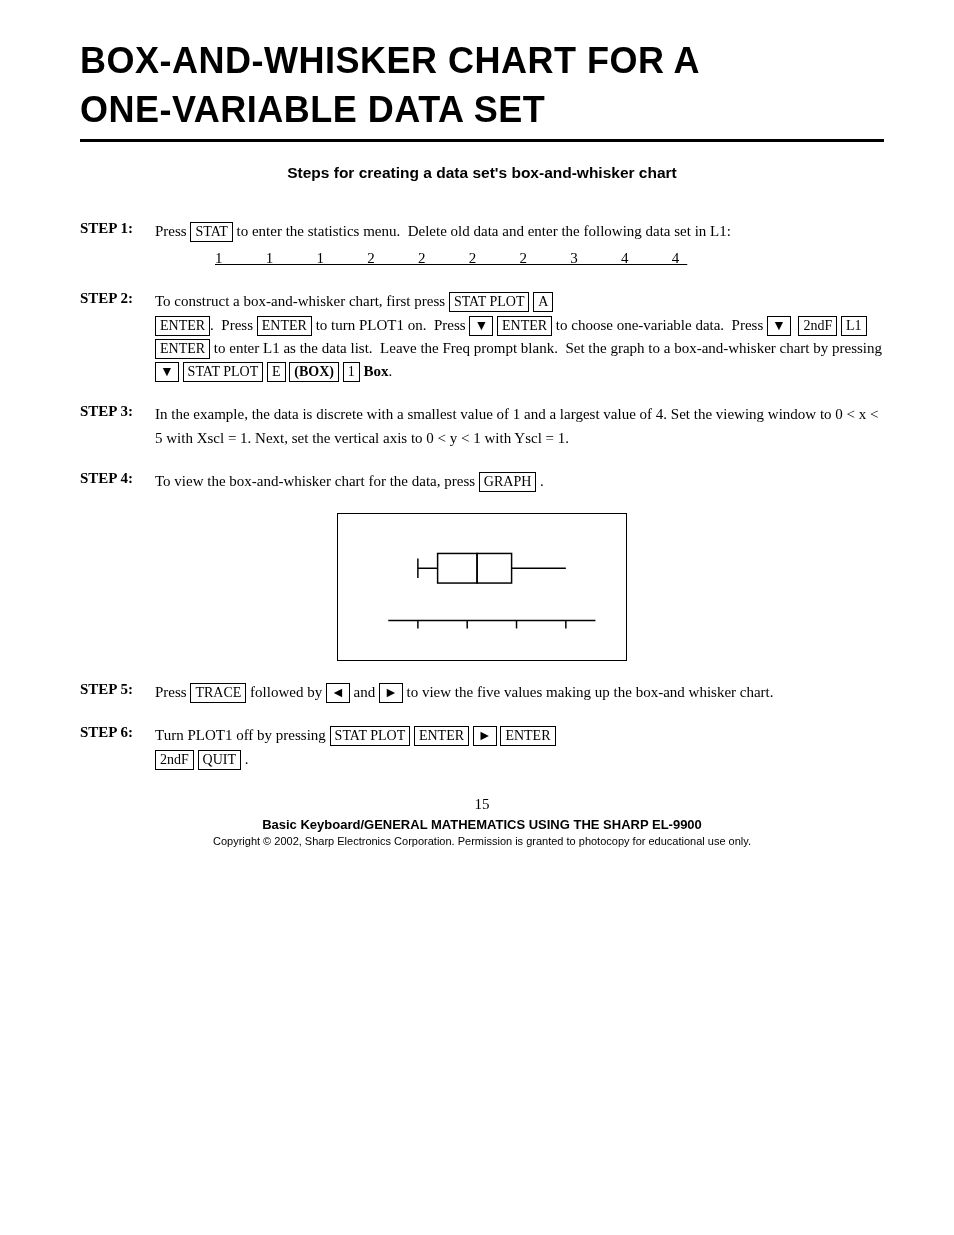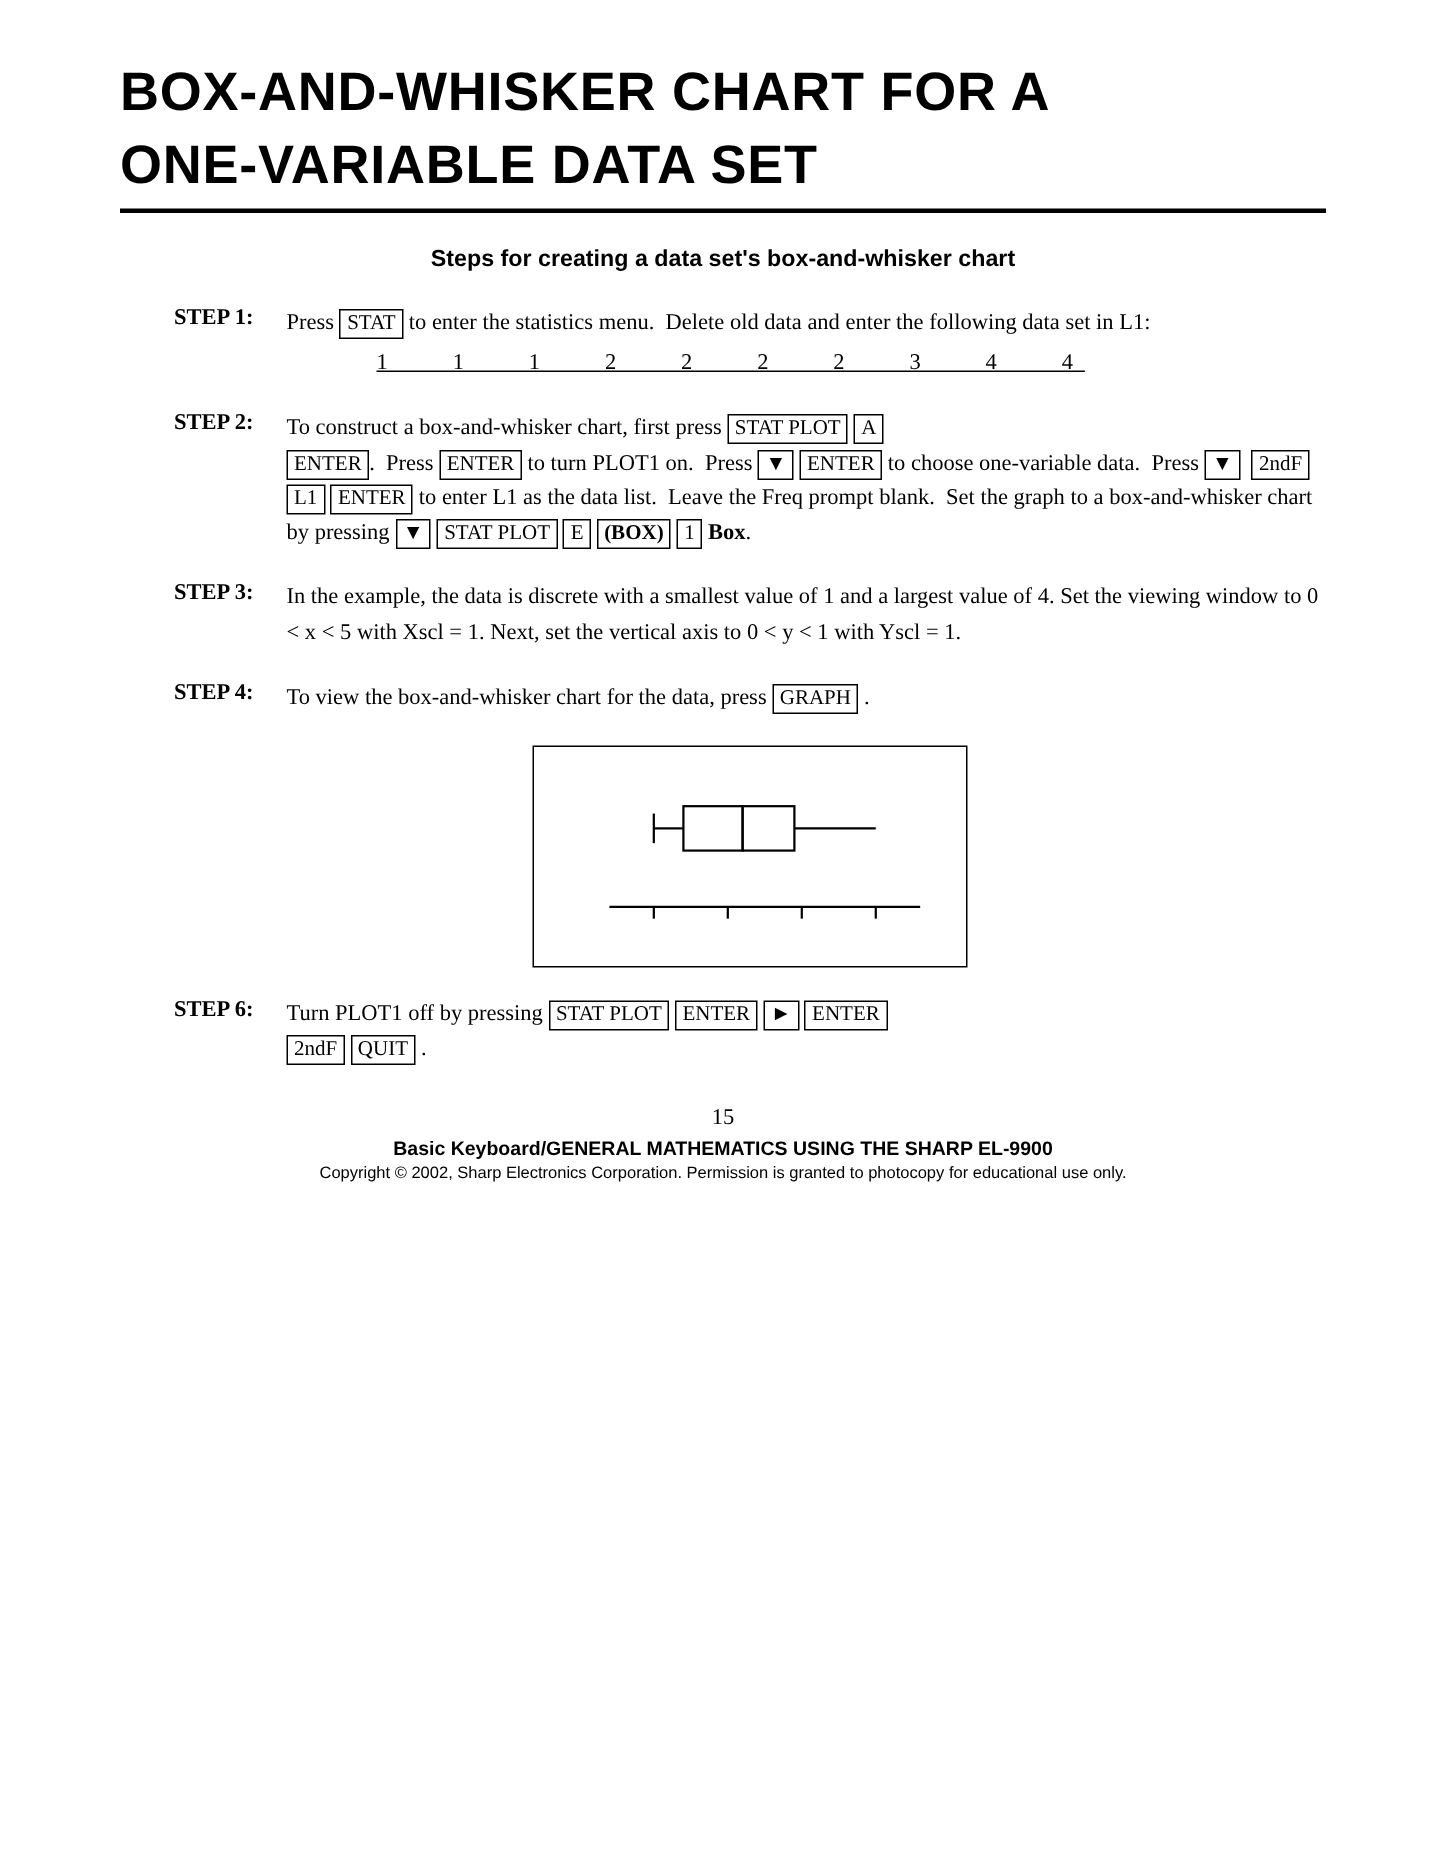--- a/index.html
+++ b/index.html
@@ -25,27 +25,26 @@
     .title-rule {
       border: none;
       border-top: 3px solid #000;
       margin-bottom: 22px;
     }
 
     .section-heading {
       font-size: 15.5px;
       font-weight: bold;
       text-align: center;
-      margin-bottom: 22px;
+      margin-bottom: 38px;
       font-family: Arial, Helvetica, sans-serif;
     }
 
     .steps-container {
       margin-top: 10px;
-      margin-left: 36px;
     }
 
     .step {
       display: flex;
       margin-bottom: 20px;
       align-items: flex-start;
     }
 
     .step-label {
       min-width: 75px;
@@ -178,20 +177,30 @@
 
       <line x1="80" y1="108" x2="80" y2="116" stroke="#000" stroke-width="1.5"></line>
       <line x1="130" y1="108" x2="130" y2="116" stroke="#000" stroke-width="1.5"></line>
       <line x1="180" y1="108" x2="180" y2="116" stroke="#000" stroke-width="1.5"></line>
       <line x1="230" y1="108" x2="230" y2="116" stroke="#000" stroke-width="1.5"></line>
 
       <line x1="50" y1="108" x2="260" y2="108" stroke="#000" stroke-width="1.5"></line>
     </svg>
   </div>
 
+  <div class="step">
+    <div class="step-label">STEP 5:</div>
+    <div class="step-content">
+      Press <span class="kbd">TRACE</span> followed by 
+      <span class="kbd">◄</span> 
+      <span>and</span> 
+      <span class="kbd">►</span> 
+      to view the five values making up the box-and whisker chart.
+    </div>
+  </div>
 
   <div class="step">
     <div class="step-label">STEP 6:</div>
     <div class="step-content">
       Turn PLOT1 off by pressing <span class="kbd">STAT PLOT</span> <span class="kbd">ENTER</span> <span class="kbd">►</span> <span class="kbd">ENTER</span>
       <br>
       <span class="kbd">2ndF</span> <span class="kbd">QUIT</span> .
     </div>
   </div>
 

